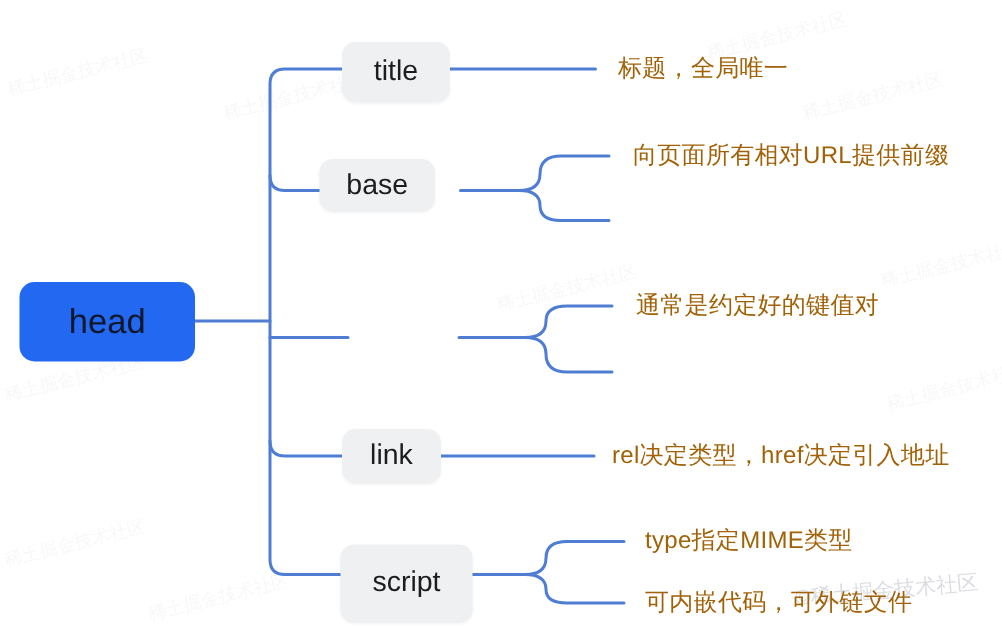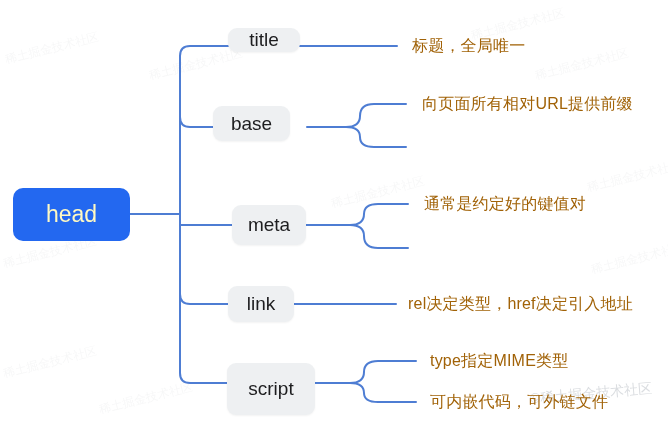--- a/index.html
+++ b/index.html
@@ -18,21 +18,21 @@
     box-sizing:border-box;
     border-radius:9px;
     background:#eef0f2;
     color:#1d1d1f;
     font-size:19px;
     box-shadow:0 1px 2px rgba(0,0,0,0.05);
     white-space:nowrap;
   }
   .node.root{
     background:#2368f0;
-    color:#fef9c3;
+    color:#0f172a;
     font-size:23px;
     border-radius:10px;
     box-shadow:none;
     text-align:right;
   }
   .leaf{
     position:absolute;
     transform:translateY(-50%);
     white-space:nowrap;
     color:#a16207;
@@ -90,25 +90,24 @@
 
     <path d="M306 225 H350 M350 225 Q364 225 364 214 Q364 204 378 204 H408 M350 225 Q364 225 364 236 Q364 248 378 248 H408"></path>
 
     <path d="M294 304 H396"></path>
 
     <path d="M315 383 H350 M350 383 Q364 383 364 372 Q364 361 378 361 H416 M350 383 Q364 383 364 393 Q364 402 378 402 H416"></path>
   </svg>
 
   <div class="node root" style="left:13px;top:188px;width:117px;height:53px">head</div>
 
-  <div class="node" style="left:228px;top:28px;width:72px;height:24px">title</div>
+  <div class="node" style="left:228px;top:28px;width:72px;height:40px">title</div>
 
   <div class="node" style="left:213px;top:106px;width:77px;height:35px">base</div>
 
-  <div class="node" style="left:232px;top:205px;width:74px;height:40px">meta</div>
 
   <div class="node" style="left:228px;top:286px;width:66px;height:36px">link</div>
 
   <div class="node" style="left:227px;top:363px;width:88px;height:52px">script</div>
 
   <div class="leaf" style="left:412px;top:46px">标题，全局唯一</div>
 
   <div class="leaf" style="left:422px;top:104px">向页面所有相对URL提供前缀</div>
 
   <div class="leaf" style="left:424px;top:204px">通常是约定好的键值对</div>

